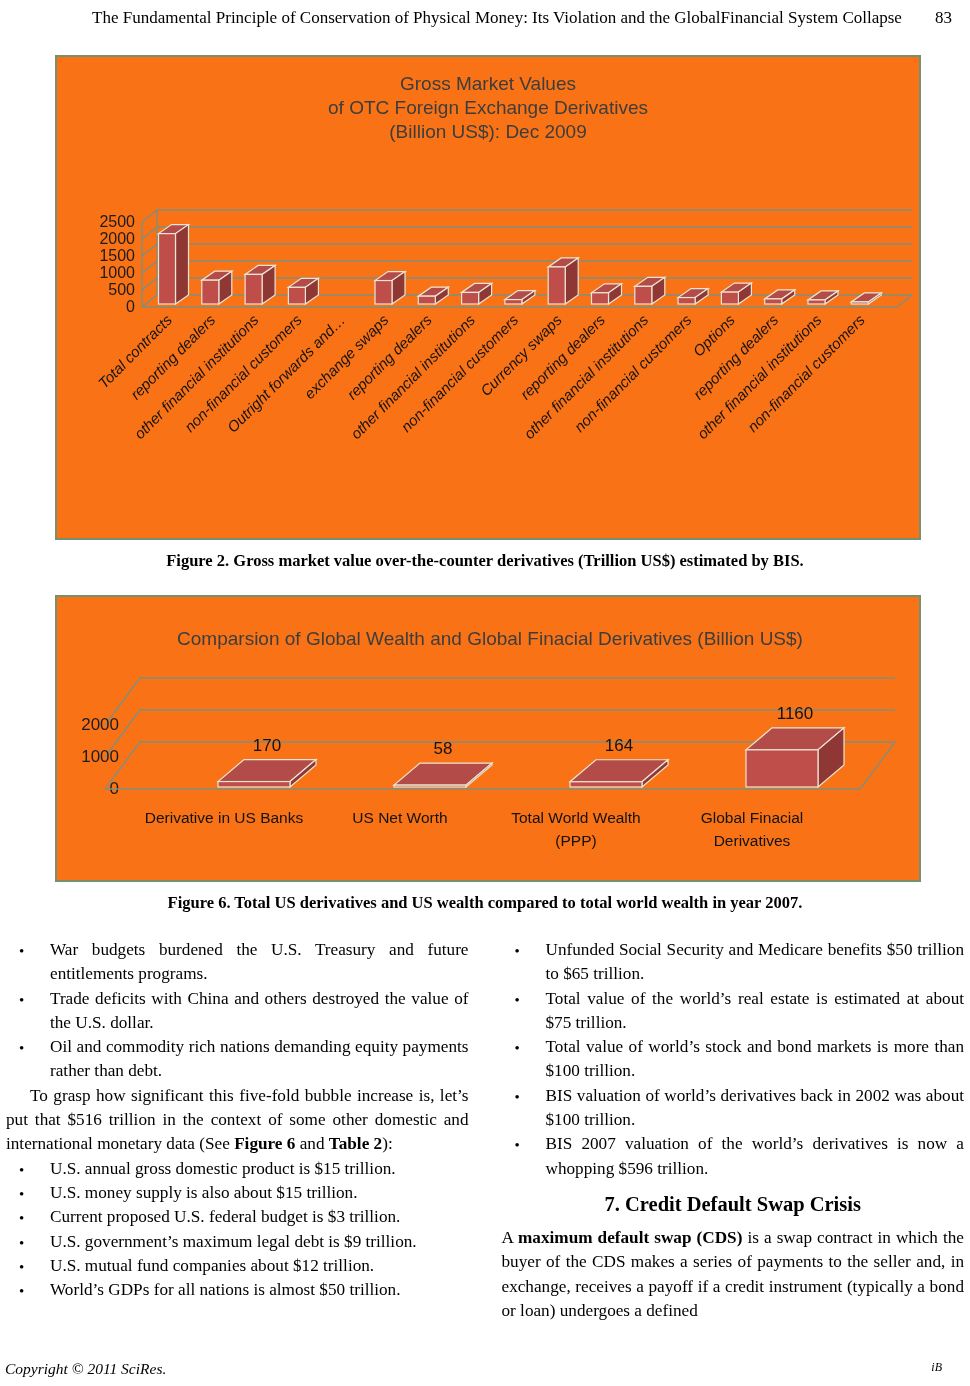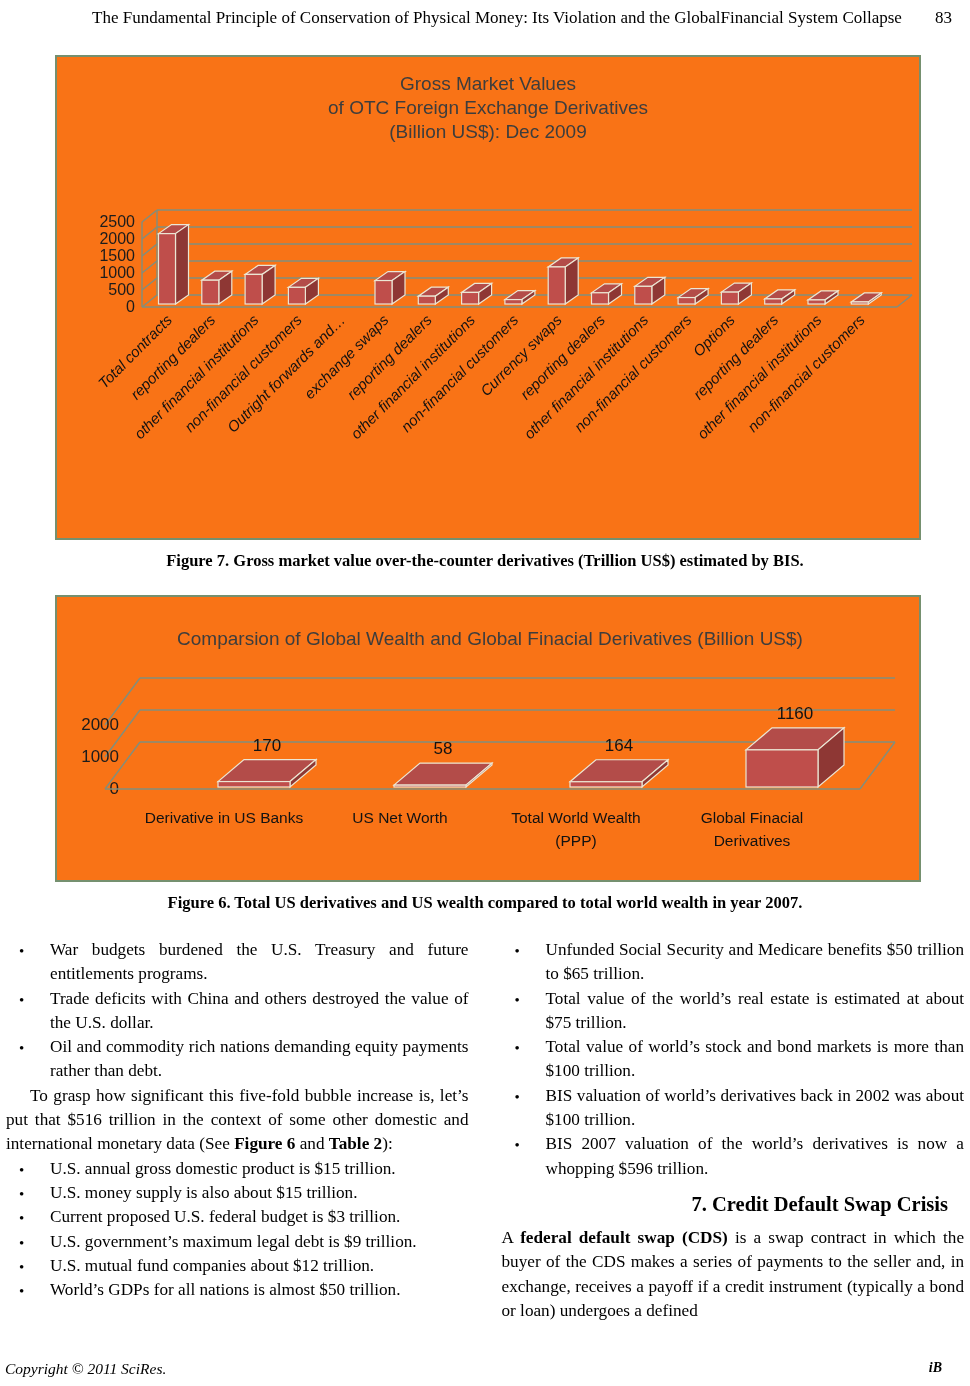--- a/index.html
+++ b/index.html
@@ -25,26 +25,26 @@
   
   .columns{position:absolute;top:938px;left:0;width:100%;box-sizing:border-box;
            display:flex;gap:33px;padding:0 6px;font-size:17.2px;line-height:24.3px;
            text-align:justify;}
   .col{flex:1;min-width:0;}
   ul.blist{list-style:none;margin:0;padding:0;}
   ul.blist li{position:relative;padding-left:44px;}
   ul.blist li::before{content:"\2022";position:absolute;left:13px;top:1px;font-size:15px;}
   .bodyp{margin:0;text-indent:24px;}
   .no-indent{text-indent:0;}
-  h2.sec{font-size:20.5px;line-height:26px;margin:10px 16px 9px;font-weight:bold;text-align:right;}
+  h2.sec{font-size:20.5px;line-height:26px;margin:10px 16px 9px;font-weight:bold;text-align:center;}
 
   
   .page-footer{position:absolute;top:1360px;left:0;width:100%;height:22px;font-size:15.5px;}
   .foot-left{position:absolute;left:5px;top:0;font-style:italic;}
-  .foot-right{position:absolute;right:28px;top:0;font-weight:bold;font-style:italic;font-size:14px;}
+  .foot-right{position:absolute;right:28px;top:0;font-weight:normal;font-style:italic;font-size:12px;}
 
   
   svg text{font-family:"Liberation Sans",sans-serif;}
   .ctitle{font-size:19px;font-weight:500;fill:#3d3d3d;}
   .tick16{font-size:16px;fill:#1c1c1c;}
   .tick17{font-size:17px;fill:#1c1c1c;}
   .cat5{font-size:15px;font-style:italic;fill:#121212;}
   .cat6{font-size:15.5px;fill:#121212;}
   .vlab{font-size:17px;fill:#121212;}
 </style>
@@ -145,21 +145,21 @@
         <text x="505.7" y="264" class="cat5" text-anchor="end" transform="rotate(-45 505.7 264)">Currency swaps</text>
         <text x="549" y="264" class="cat5" text-anchor="end" transform="rotate(-45 549 264)">reporting dealers</text>
         <text x="592.3" y="264" class="cat5" text-anchor="end" transform="rotate(-45 592.3 264)">other financial institutions</text>
         <text x="635.5999999999999" y="264" class="cat5" text-anchor="end" transform="rotate(-45 635.5999999999999 264)">non-financial customers</text>
         <text x="678.9" y="264" class="cat5" text-anchor="end" transform="rotate(-45 678.9 264)">Options</text>
         <text x="722.1999999999999" y="264" class="cat5" text-anchor="end" transform="rotate(-45 722.1999999999999 264)">reporting dealers</text>
         <text x="765.5" y="264" class="cat5" text-anchor="end" transform="rotate(-45 765.5 264)">other financial institutions</text>
         <text x="808.8" y="264" class="cat5" text-anchor="end" transform="rotate(-45 808.8 264)">non-financial customers</text>
       </svg>
   </div>
-  <div class="caption" id="cap5">Figure 7. Gross market value over-the-counter derivatives (Trillion US$) estimated by BIS.</div>
+  <div class="caption" id="cap5">Figure 2. Gross market value over-the-counter derivatives (Trillion US$) estimated by BIS.</div>
 
   <div class="panel" id="fig6-panel">
     <svg id="fig6-svg" viewBox="0 0 862 283">
         <text x="433" y="48" class="ctitle" text-anchor="middle">Comparsion of Global Wealth and Global Finacial Derivatives (Billion US$)</text>
         <line x1="83" y1="145" x2="838" y2="145" stroke="#7f8f7f" stroke-width="1.4"></line>
         <line x1="48" y1="192" x2="83" y2="145" stroke="#7f8f7f" stroke-width="1.4"></line>
         <text x="62" y="197" class="tick17" text-anchor="end">0</text>
         <line x1="83" y1="113" x2="838" y2="113" stroke="#7f8f7f" stroke-width="1.4"></line>
         <line x1="48" y1="160" x2="83" y2="113" stroke="#7f8f7f" stroke-width="1.4"></line>
         <text x="62" y="165" class="tick17" text-anchor="end">1000</text>
@@ -213,21 +213,21 @@
     </div>
     <div class="col">
       <ul class="blist">
           <li>Unfunded Social Security and Medicare benefits $50 trillion to $65 trillion.</li>
           <li>Total value of the world’s real estate is estimated at about $75 trillion.</li>
           <li>Total value of world’s stock and bond markets is more than $100 trillion.</li>
           <li>BIS valuation of world’s derivatives back in 2002 was about $100 trillion.</li>
           <li>BIS 2007 valuation of the world’s derivatives is now a whopping $596 trillion.</li>
         </ul>
       <h2 class="sec">7. Credit Default Swap Crisis</h2>
-      <p class="bodyp no-indent"><span>A </span><b>federal default swap</b><b> (</b><b>CDS</b><b>)</b><span> is a swap contract in which the buyer of the CDS makes a series of payments to the seller and, in exchange, receives a payoff if a credit instrument (typically a bond or loan) undergoes a defined</span></p>
+      <p class="bodyp no-indent"><span>A </span><b>maximum default swap</b><b> (</b><b>CDS</b><b>)</b><span> is a swap contract in which the buyer of the CDS makes a series of payments to the seller and, in exchange, receives a payoff if a credit instrument (typically a bond or loan) undergoes a defined</span></p>
     </div>
   </div>
 
   <div class="page-footer">
     <span class="foot-left">Copyright © 2011 SciRes.</span>
     <span class="foot-right">iB</span>
   </div>
 
 </div>
 

